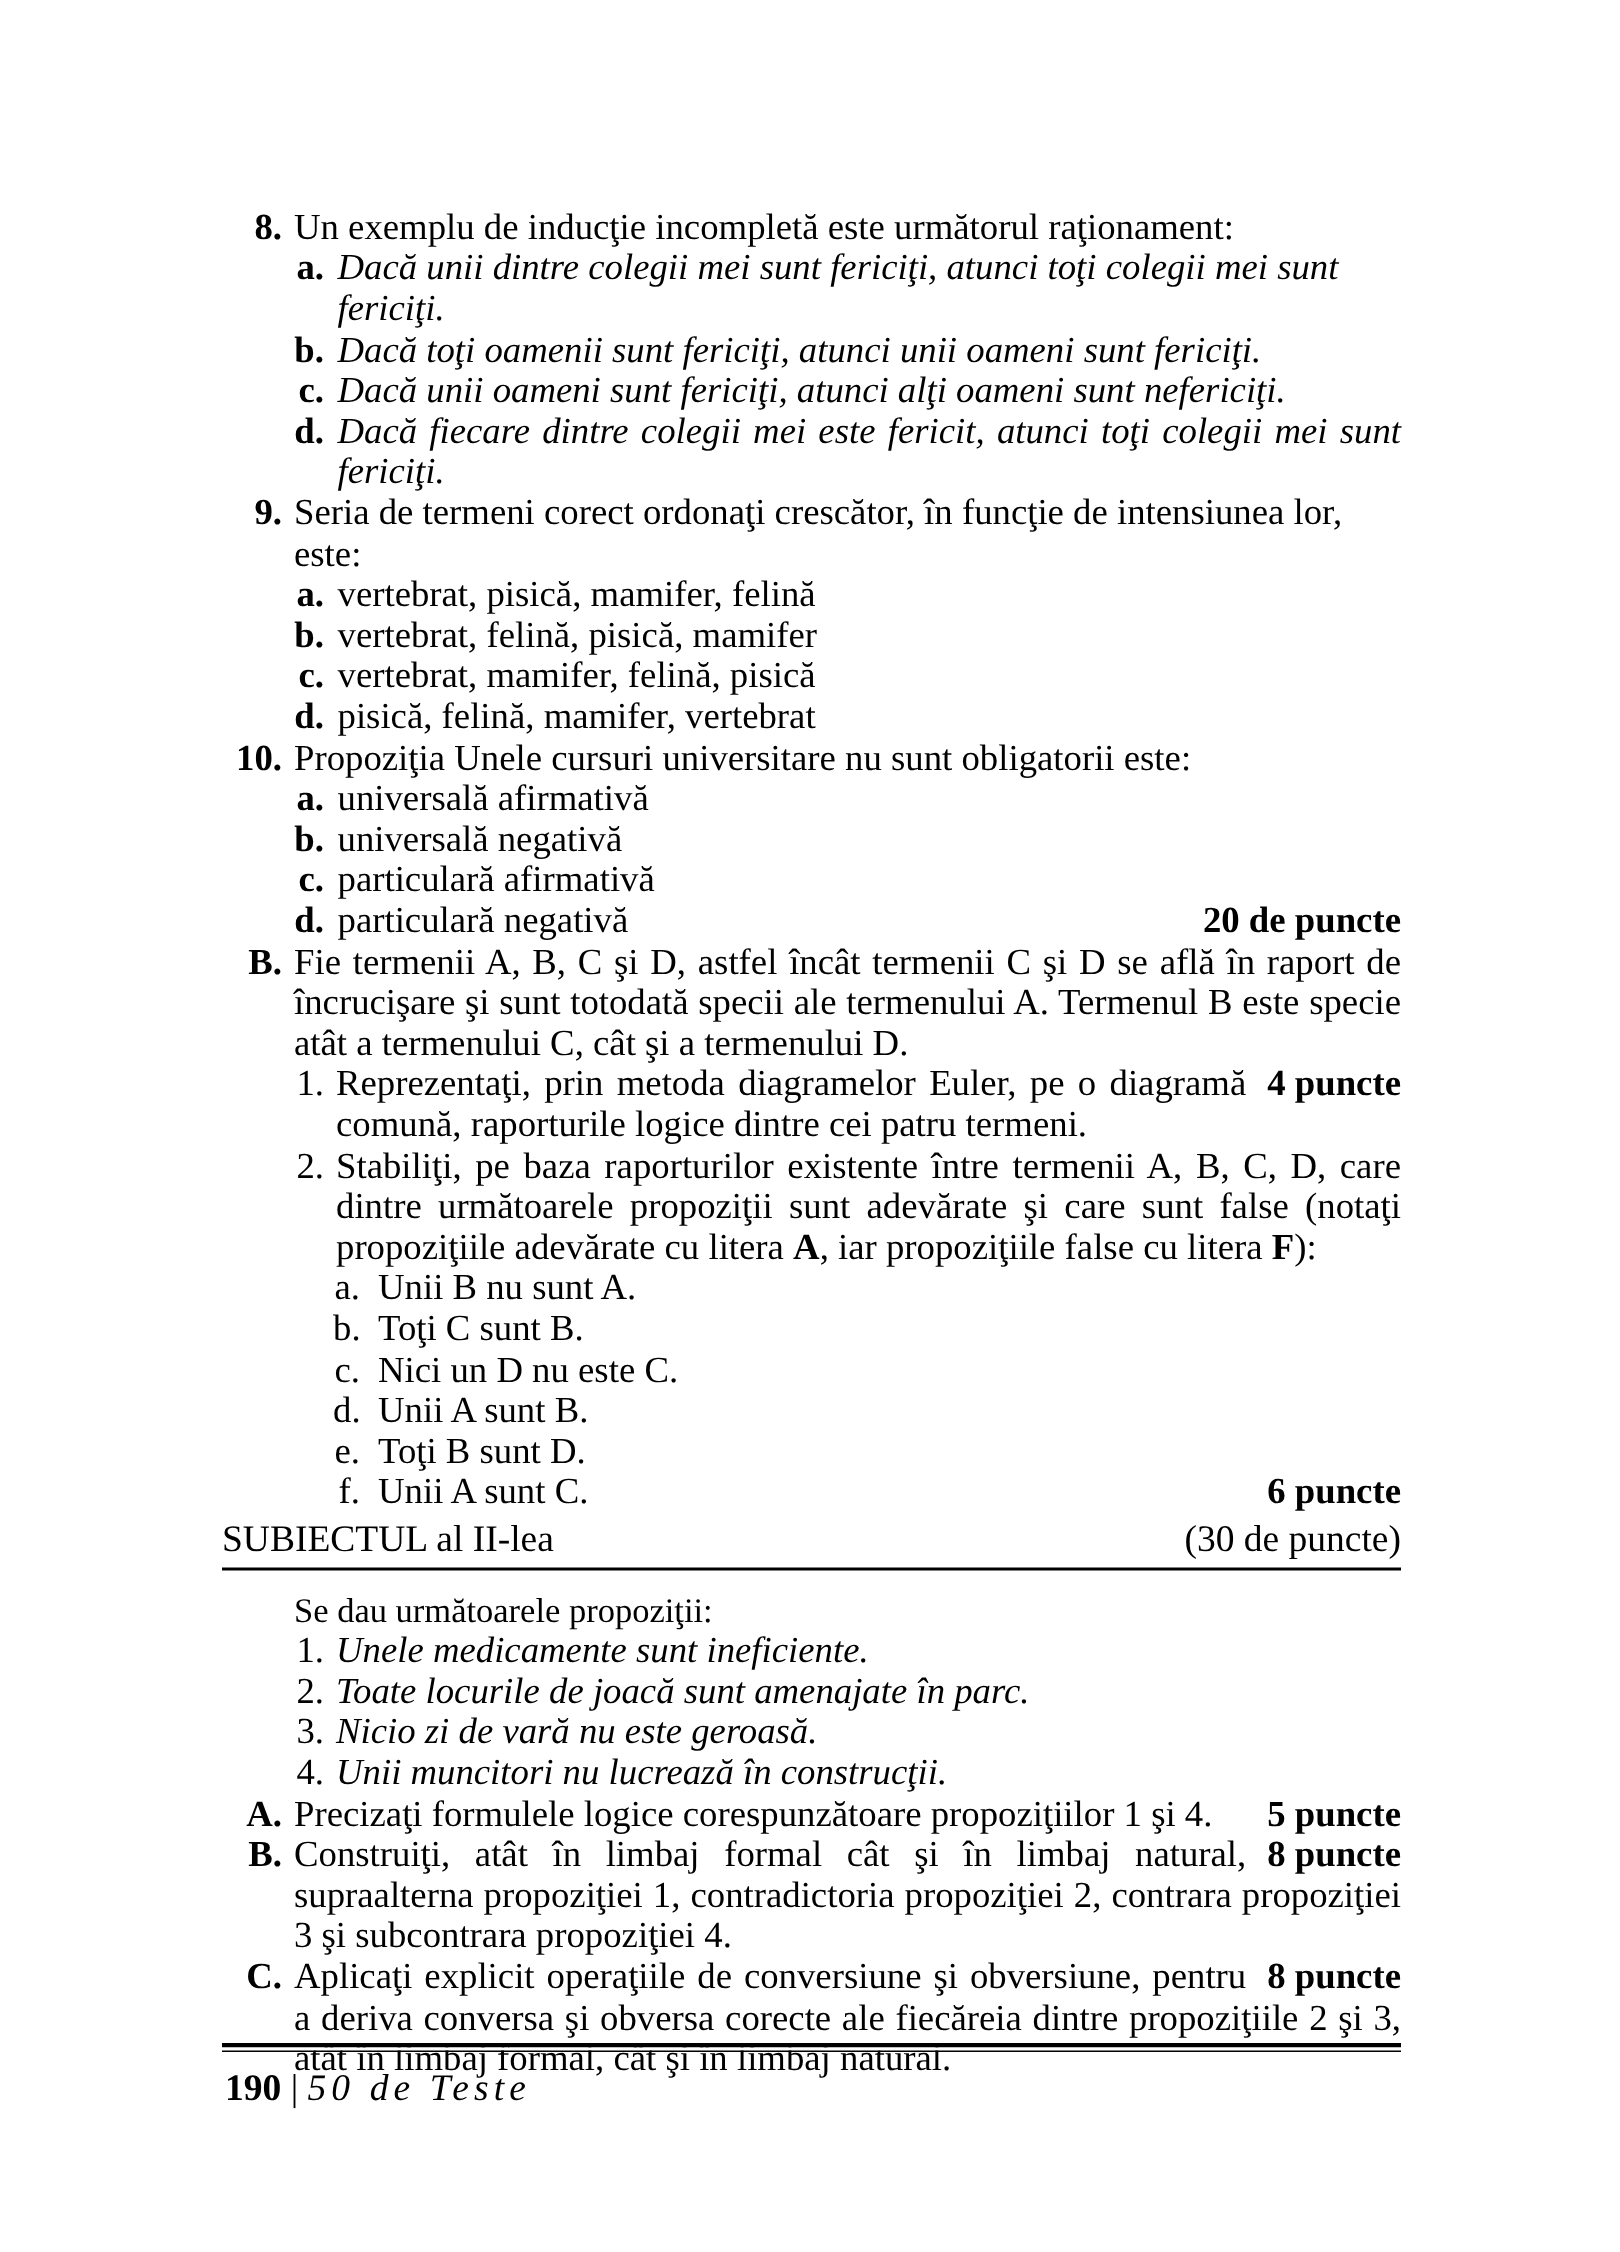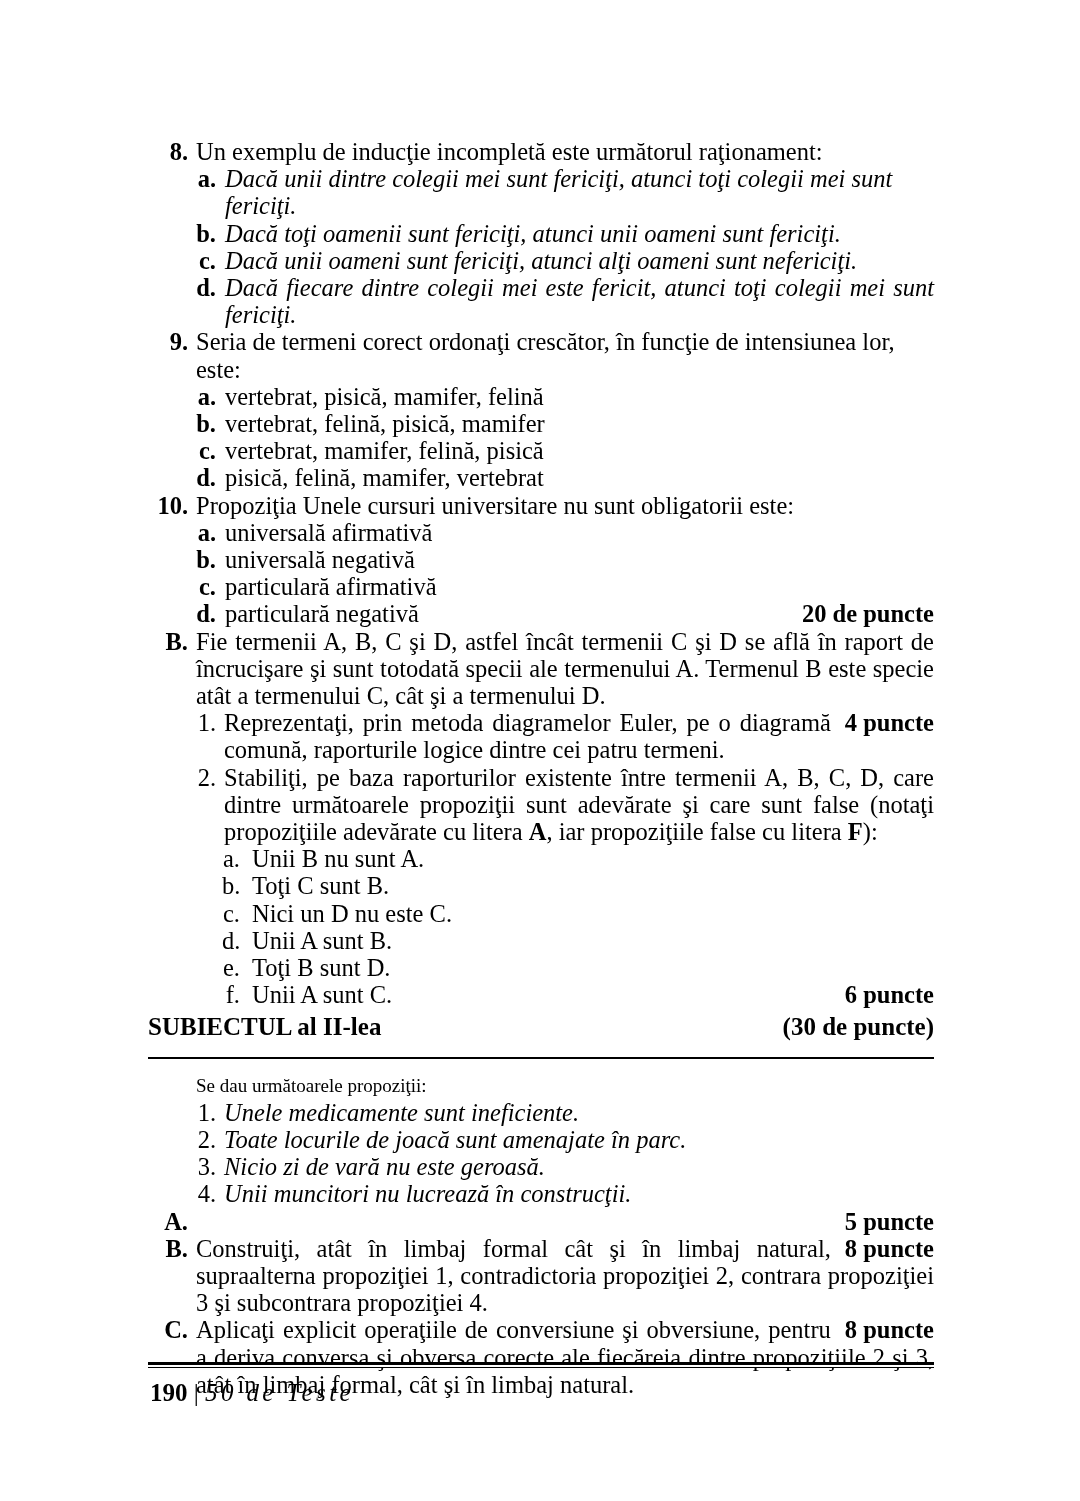--- a/index.html
+++ b/index.html
@@ -73,31 +73,31 @@
     float: right;
     font-weight: bold;
     margin-left: 14px;
   }
 
   
   .section-head {
     display: flex;
     justify-content: space-between;
     align-items: baseline;
-    font-weight: bold;
+    font-weight: normal;
     font-size: 25px;
     line-height: 30px;
     border-bottom: 2.6px solid #000;
-    padding-bottom: 15px;
+    padding-bottom: 3px;
     margin-top: 3px;
   }
 
   .lead {
     margin-left: 48px;
-    font-size: 19px;
+    font-size: 23px;
     line-height: 27.2px;
   }
   .spacer-md { height: 13px; }
 
   
   .footer-rules {
     position: absolute;
     left: 148px;
     width: 786px;
     top: 1362px;
@@ -262,20 +262,21 @@
   </div>
   <div class="row lvlp">
     <div class="lbl">4.</div>
     <div class="body nojust ital">Unii muncitori nu lucrează în construcţii.</div>
   </div>
 
   <div class="row lvl1">
     <div class="lbl">A.</div>
     <div class="body nojust">
       <span class="pts">5 puncte</span>
+      <span>Precizaţi formulele logice corespunzătoare propoziţiilor 1 şi 4.</span>
     </div>
   </div>
 
   <div class="row lvl1">
     <div class="lbl">B.</div>
     <div class="body">
       <span class="pts">8 puncte</span>
       <span>Construiţi, atât în limbaj formal cât şi în limbaj natural, supraalterna propoziţiei 1, contradictoria propoziţiei 2, contrara propoziţiei 3 şi subcontrara propoziţiei 4.</span>
     </div>
   </div>

